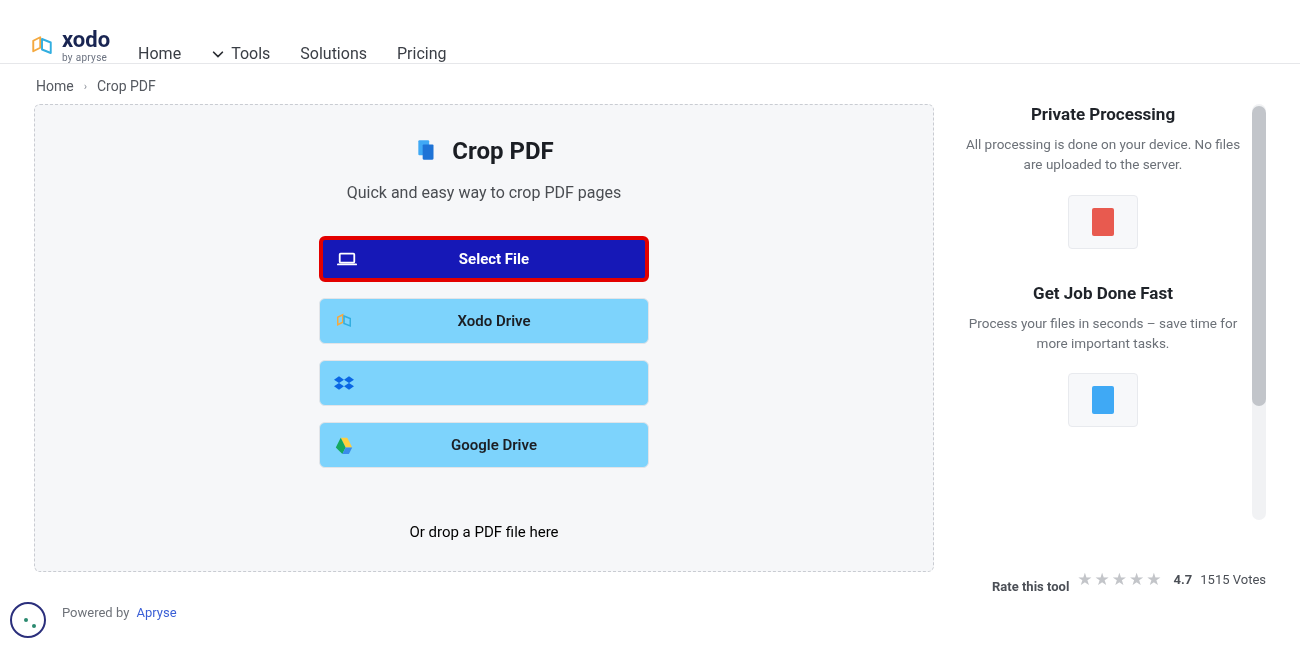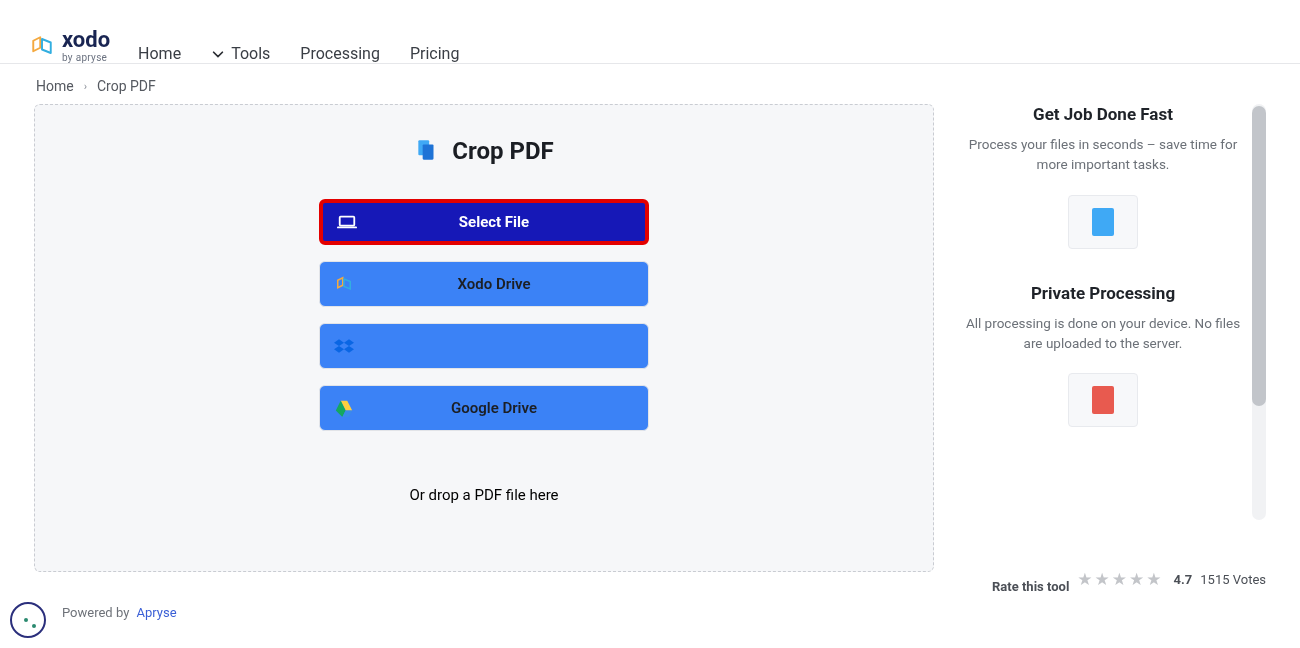--- a/index.html
+++ b/index.html
@@ -28,21 +28,21 @@
 
     
     .workspace { display: flex; padding: 0 34px; gap: 22px; }
     .dropzone { flex: 1; border: 1px dashed #c9ccd2; border-radius: 6px; background: #f6f7f9; height: 468px; display: flex; flex-direction: column; align-items: center; padding-top: 32px; }
     .title-row { display: flex; align-items: center; gap: 12px; }
     .title-icon { width: 26px; height: 26px; }
     .tool-title { font-size: 24px; font-weight: 700; color: #1b1e24; }
     .tool-sub { margin-top: 18px; font-size: 16px; color: #4a4d52; }
 
     .picker-stack { margin-top: 34px; width: 330px; display: flex; flex-direction: column; gap: 16px; }
-    .pick-btn { height: 46px; border-radius: 6px; display: flex; align-items: center; padding: 0 14px; font-size: 15px; cursor: pointer; position: relative; border: 1px solid #e2e4e8; background: #3b82f6; }
+    .pick-btn { height: 46px; border-radius: 6px; display: flex; align-items: center; padding: 0 14px; font-size: 15px; cursor: pointer; position: relative; border: 1px solid #e2e4e8; background: #7dd3fc; }
     .pick-btn .label { flex: 1; text-align: center; font-weight: 600; color: #1c1f24; }
     .pick-primary { background: #1618b7; border: 4px solid #e30000; color: #fff; }
     .pick-primary .label { color: #fff; font-weight: 700; }
     .pick-icon { width: 20px; height: 20px; display: flex; align-items: center; justify-content: center; }
 
     .drop-hint { margin-top: 55px; font-size: 15px; color: #000000; }
 
     
     .sidepanel { width: 310px; height: 468px; position: relative; padding-right: 16px; }
     .side-scroll { position: absolute; right: 0; top: 0; width: 14px; height: 416px; background: #f1f2f4; border-radius: 7px; }
@@ -88,21 +88,21 @@
     </div>
   </div>
   <div class="nav-links">
     <div class="nav-item">Home</div>
     <div class="nav-item dd">
       <svg width="14" height="14" viewBox="0 0 16 16">
           <path d="M3 6 l5 5 l5 -5" stroke="#2b2e33" stroke-width="2" fill="none" stroke-linecap="round"></path>
         </svg>
       <span>Tools</span>
     </div>
-    <div class="nav-item">Processing</div>
+    <div class="nav-item">Solutions</div>
     <div class="nav-item">Pricing</div>
   </div>
   <div class="spacer"></div>
 </div>
 
 <div class="breadcrumb">
   <span>Home</span>
   <span class="bc-sep">›</span>
   <span>Crop PDF</span>
 </div>
@@ -110,20 +110,21 @@
 <div class="workspace">
 
   <div class="dropzone">
     <div class="title-row">
       <svg class="title-icon" viewBox="0 0 24 24">
         <rect x="4" y="2" width="10" height="14" rx="1" fill="#3fa9f5"></rect>
         <rect x="8" y="6" width="10" height="14" rx="1" fill="#1e73d6"></rect>
       </svg>
       <h1 class="tool-title">Crop PDF</h1>
     </div>
+    <div class="tool-sub">Quick and easy way to crop PDF pages</div>
 
     <div class="picker-stack">
       <div class="pick-btn pick-primary">
         <span class="pick-icon">
           <svg width="20" height="16" viewBox="0 0 22 16">
               <rect x="3" y="2" width="16" height="10" rx="1" fill="none" stroke="#fff" stroke-width="2"></rect>
               <line x1="1" y1="14" x2="21" y2="14" stroke="#fff" stroke-width="2" stroke-linecap="round"></line>
             </svg>
         </span>
         <span class="label">Select File</span>
@@ -153,38 +154,38 @@
             </svg>
         </span>
         <span class="label">Google Drive</span>
       </div>
     </div>
 
     <div class="drop-hint">Or drop a PDF file here</div>
   </div>
 
   <div class="sidepanel">
+    <div class="feature">
+      <div class="feature-title">Private Processing</div>
+      <div class="feature-desc">All processing is done on your device. No files are uploaded to the server.</div>
+      <div class="feature-illus">
+        <div class="illus-box">
+            <div class="illus-doc doc-red"></div>
+          </div>
+      </div>
+    </div>
     <div class="feature">
       <div class="feature-title">Get Job Done Fast</div>
       <div class="feature-desc">Process your files in seconds – save time for more important tasks.</div>
       <div class="feature-illus">
         <div class="illus-box">
             <div class="illus-doc doc-blue"></div>
           </div>
       </div>
     </div>
-    <div class="feature">
-      <div class="feature-title">Private Processing</div>
-      <div class="feature-desc">All processing is done on your device. No files are uploaded to the server.</div>
-      <div class="feature-illus">
-        <div class="illus-box">
-            <div class="illus-doc doc-red"></div>
-          </div>
-      </div>
-    </div>
     <div class="side-scroll"></div>
     <div class="side-thumb"></div>
   </div>
 </div>
 
 <div class="rating">
   <span class="rating-label">Rate this tool</span>
   <div class="stars">
     <span class="star">★</span>
     <span class="star">★</span>

